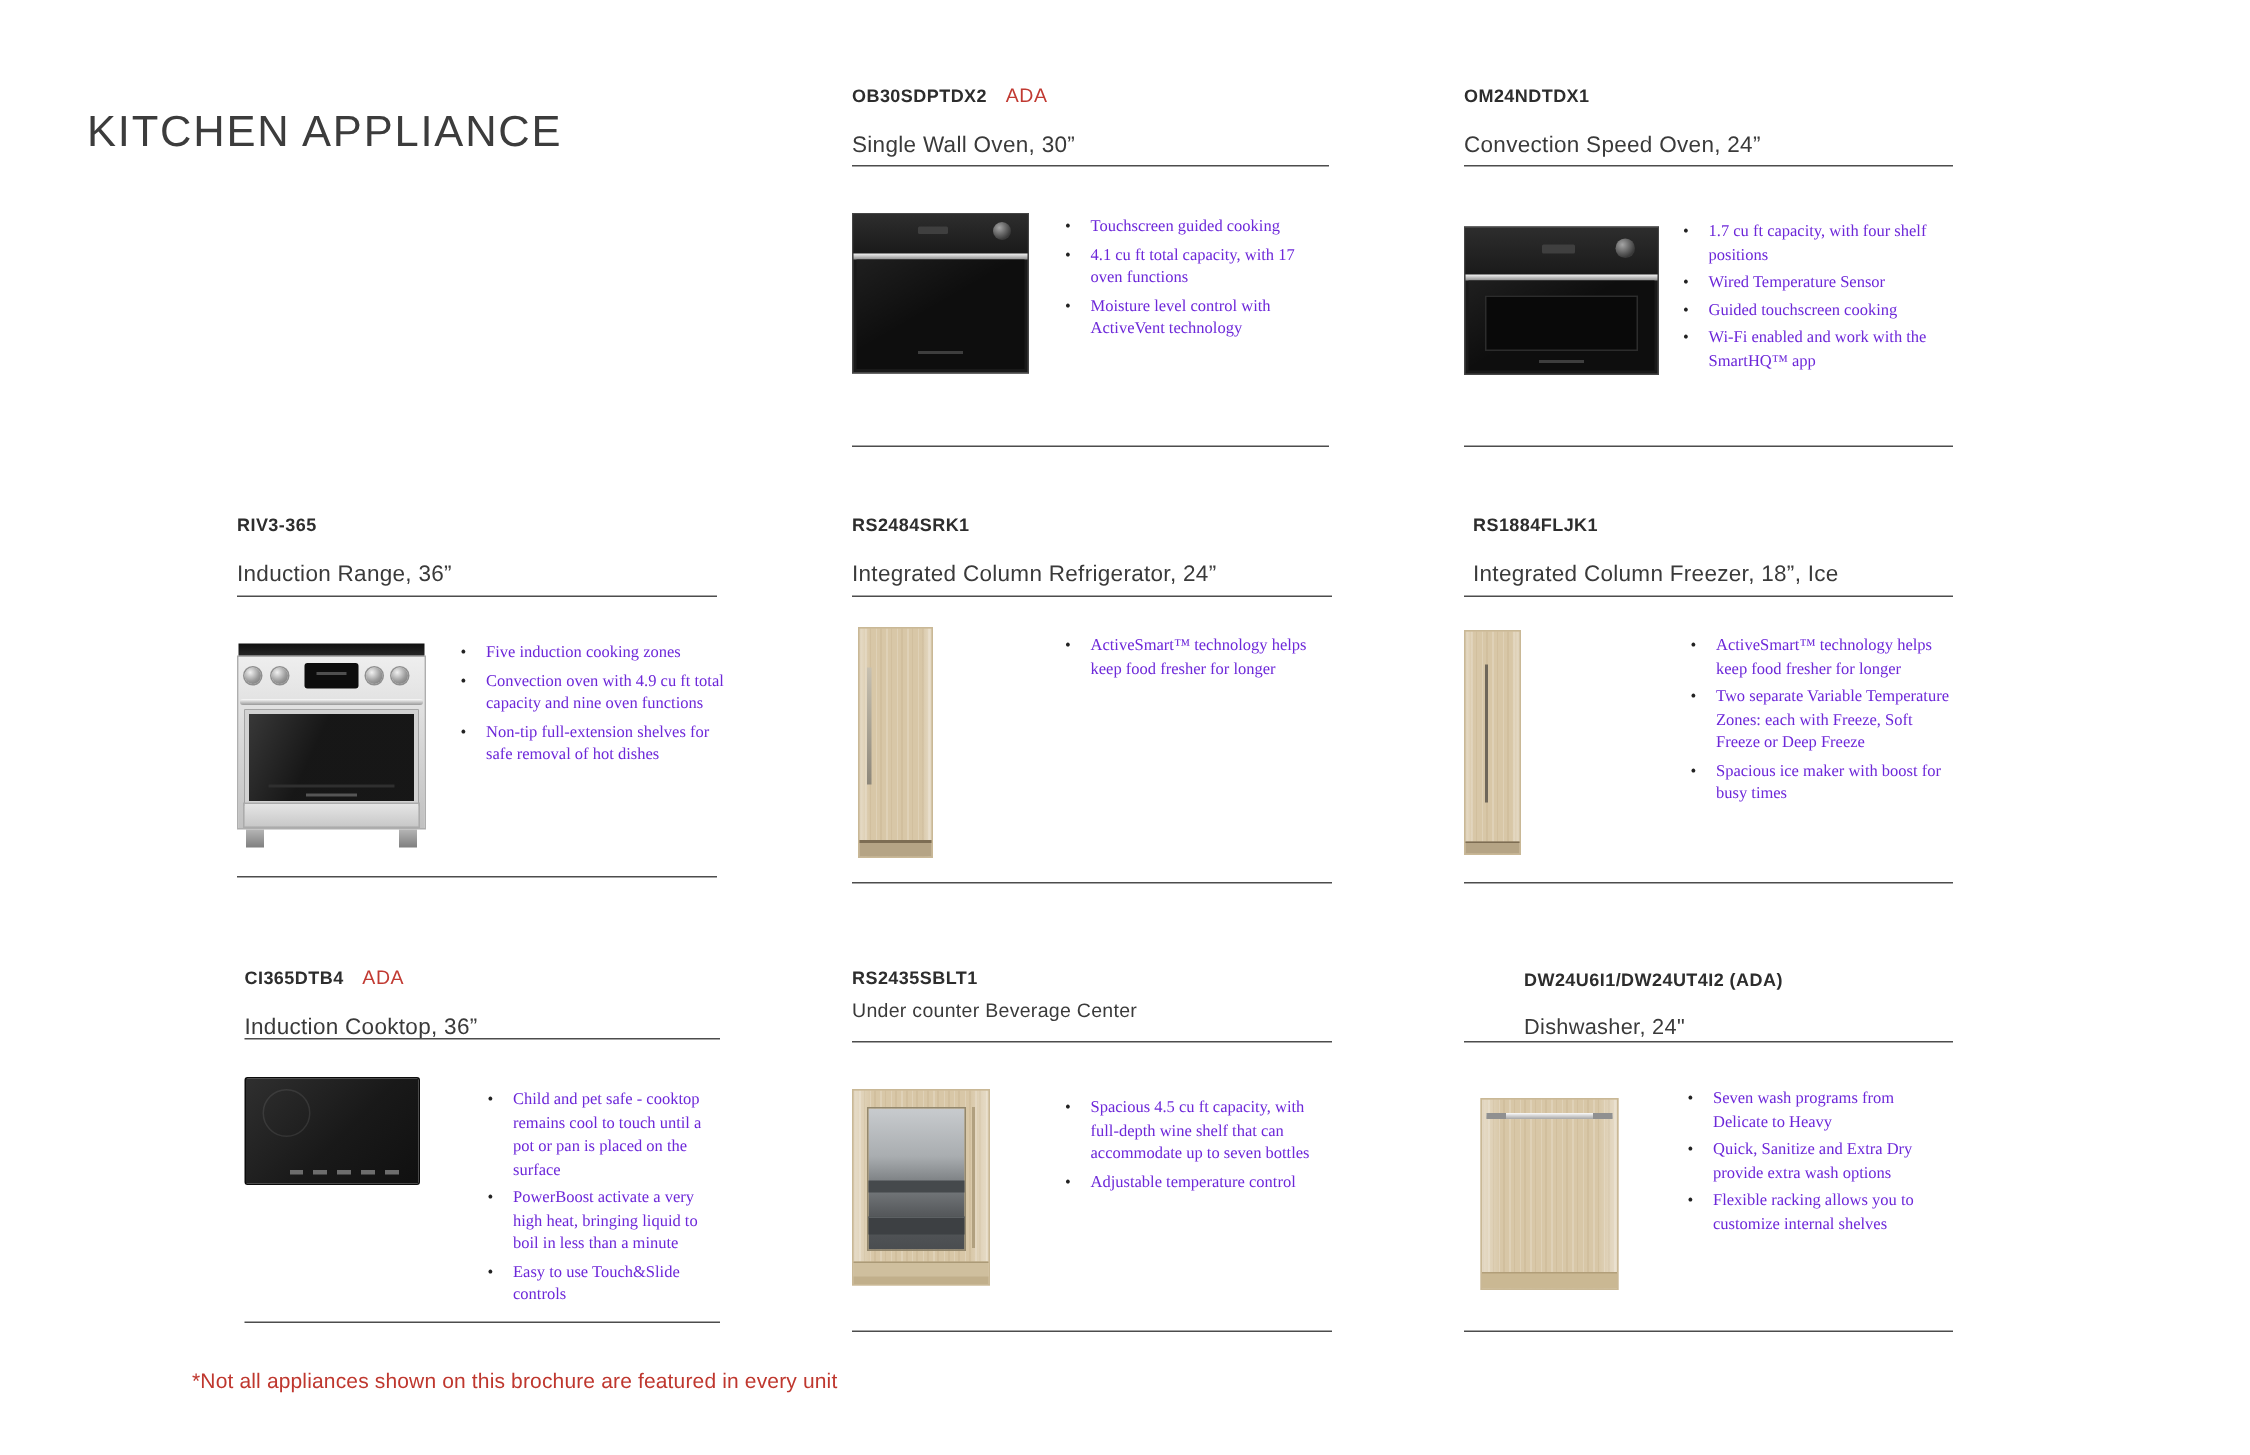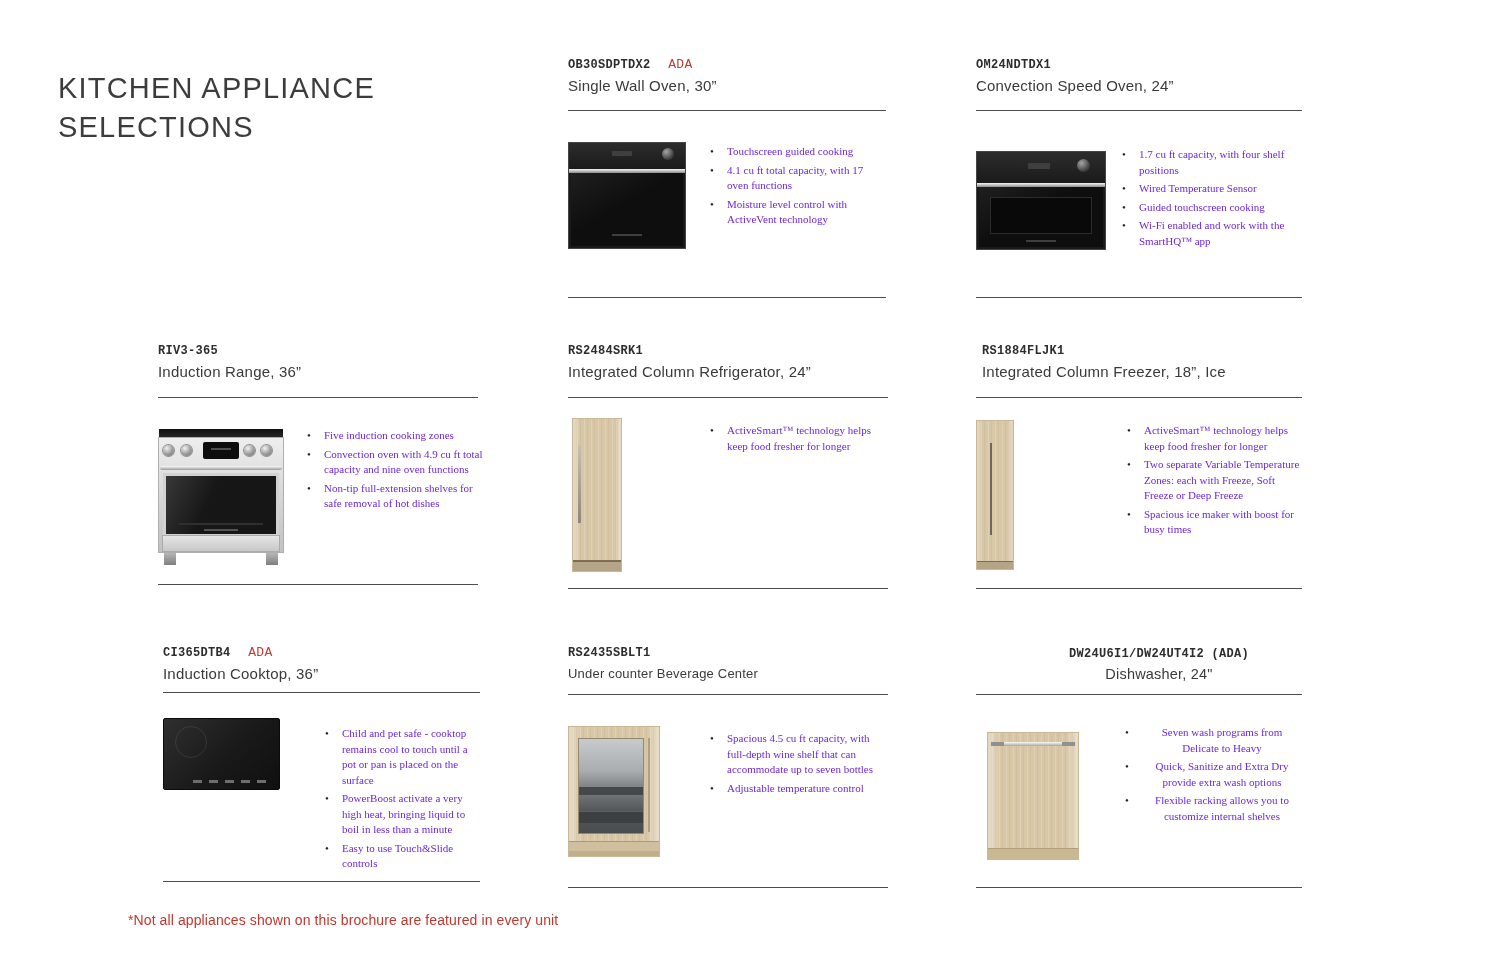--- a/index.html
+++ b/index.html
@@ -15,25 +15,25 @@
     color:#3c3c3c;letter-spacing:1.2px;
   }
   
   .footnote{
     position:absolute;left:128px;top:912px;
     font-size:14px;color:#bf372e;letter-spacing:.1px;
   }
   
   .card{position:absolute;}
   .hdr{position:absolute;top:0;left:0;right:0;}
-  .mline{white-space:nowrap;font-family:Liberation Mono, monospace;}
+  .mline{white-space:nowrap;}
   .model{font-size:12px;font-weight:700;color:#2d2d2d;letter-spacing:.3px;}
   .badge{font-size:13px;color:#c13a32;margin-left:8px;letter-spacing:.4px;}
   .badge:empty{display:none;}
-  .pname{font-size:15px;color:#3a3a3a;margin-top:4px;letter-spacing:.2px;}
+  .pname{font-size:15px;color:#3a3a3a;margin-top:15px;letter-spacing:.2px;}
   .rule{position:absolute;left:0;right:0;height:1px;background:#4d4d4d;}
   .fig{position:absolute;}
   .fig span{position:absolute;display:block;}
   ul.bullets{
     position:absolute;margin:0;padding:0;list-style:none;
   }
   ul.bullets li{
     position:relative;padding-left:17px;margin:0 0 3px 0;
     font-size:11px;line-height:15.5px;color:#6d28d9;font-family:Liberation Serif, serif;
   }
@@ -76,21 +76,21 @@
   #p5 .fig{left:0;top:80px;width:117px;height:72px}
   #p5 .bullets{left:162px;top:88px;width:159px}
 
   #p6{left:568px;top:638px;width:320px;height:250px;}
   #p6 .hdr{top:5px}
   #p6 .pname{font-size:13px;margin-top:5px;}
   #p6 .r-top{top:56px}#p6 .r-bottom{top:249px}
   #p6 .fig{left:0;top:88px;width:90px;height:129px}
   #p6 .bullets{left:142px;top:93px;width:175px}
 
-  #p7{left:976px;top:638px;width:326px;height:250px;text-align:center;}
+  #p7{left:976px;top:638px;width:326px;height:250px;}
   #p7 .hdr{top:6px;left:40px}
   #p7 .pname{font-size:14.5px}
   #p7 .r-top{top:56px}#p7 .r-bottom{top:249px}
   #p7 .fig{left:11px;top:94px;width:90px;height:126px}
   #p7 .bullets{left:149px;top:87px;width:177px}
 
   
   
   .ov-shell{inset:0;background:#191919;border:1px solid #454545;}
   .ov-top{left:1px;right:1px;top:1px;height:26px;background:linear-gradient(180deg,#2d2d2d,#1a1a1a);}
@@ -144,21 +144,20 @@
   .dw-panel{inset:0;}
   .dw-handle{top:9px;left:3px;right:3px;height:4px;background:linear-gradient(#fafafa,#a6a6a6);border-radius:1px;}
   .dw-cap{top:9px;width:13px;height:4px;background:#909090;}
   .dw-base{left:0;right:0;bottom:0;height:10px;background:#cab893;border-top:1px solid #b19e79;}
 </style>
 </head>
 <body>
 
 <h1 class="page-title">
   <span>KITCHEN APPLIANCE</span><br>
-  <span>SELECTIONS</span>
 </h1>
 
 <section class="card" id="p0">
   <header class="hdr">
     <div class="mline">
       <span class="model">OB30SDPTDX2</span>
       <span class="badge">ADA</span>
     </div>
     <div class="pname">Single Wall Oven, 30”</div>
   </header>

